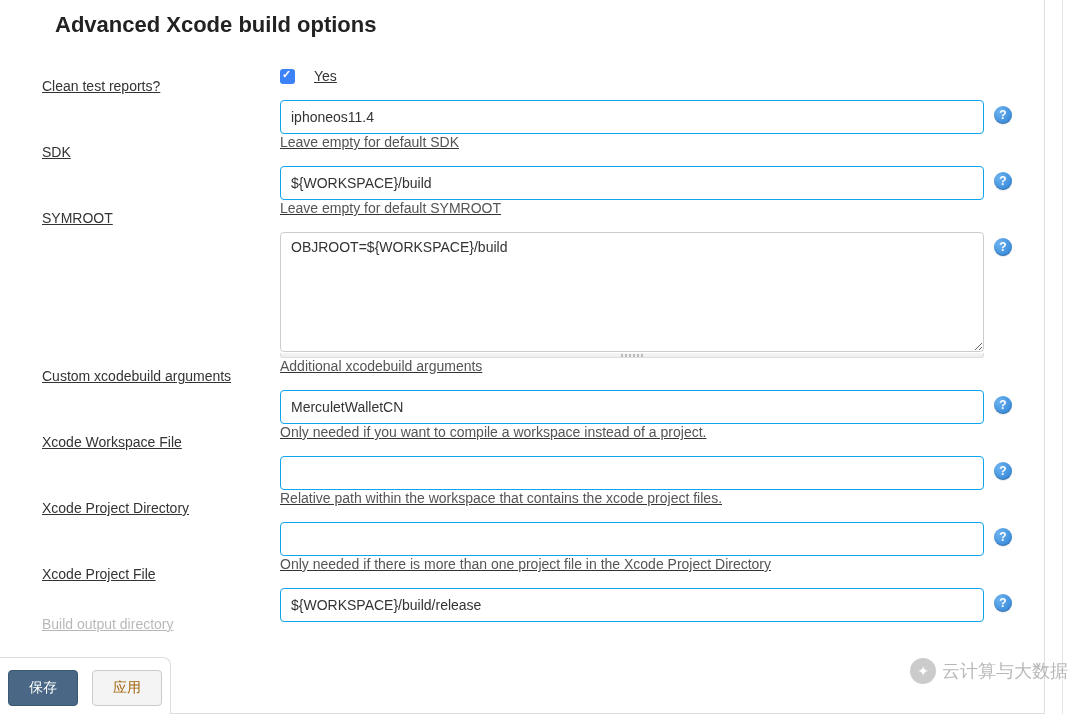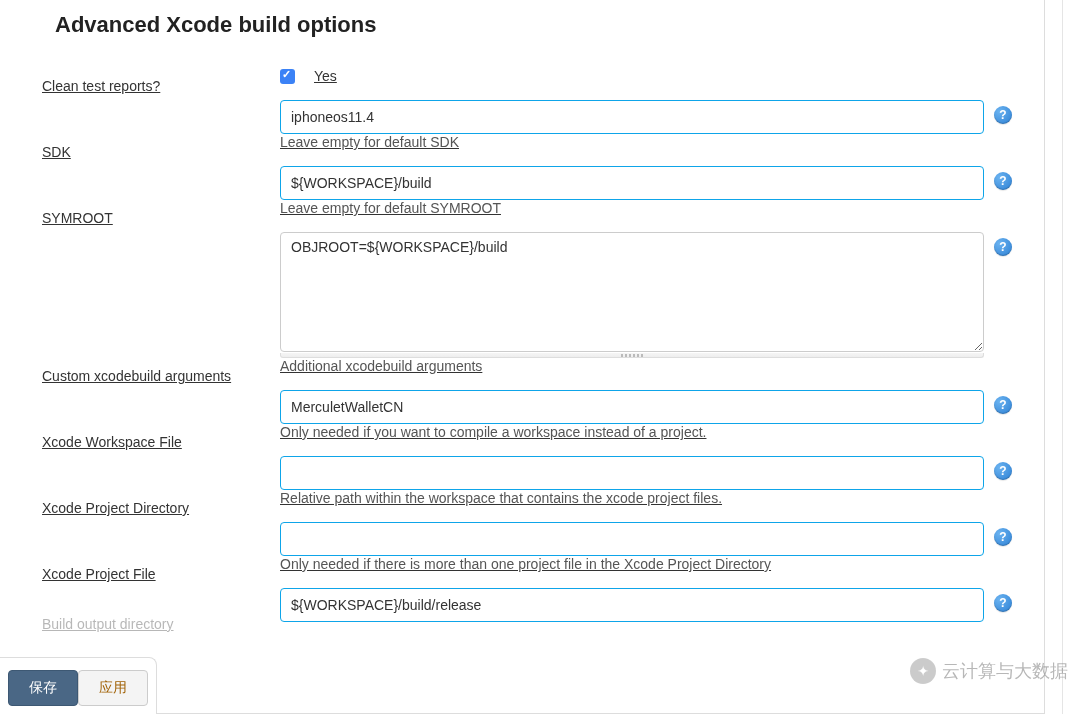--- a/index.html
+++ b/index.html
@@ -137,20 +137,21 @@
       justify-content: center;
       cursor: pointer;
       box-shadow: inset 0 -1px 1px rgba(0,0,0,0.2), 0 1px 1px rgba(0,0,0,0.1);
     }
     .bottom-bar {
       position: absolute;
       left: 0;
       bottom: 0;
       padding: 12px 8px 8px 8px;
       display: flex;
+      gap: 14px;
       background: #fff;
       border: 1px solid #ddd;
       border-bottom: none;
       border-left: none;
       border-radius: 0 8px 0 0;
     }
     .btn {
       height: 36px;
       padding: 0 20px;
       border-radius: 4px;

